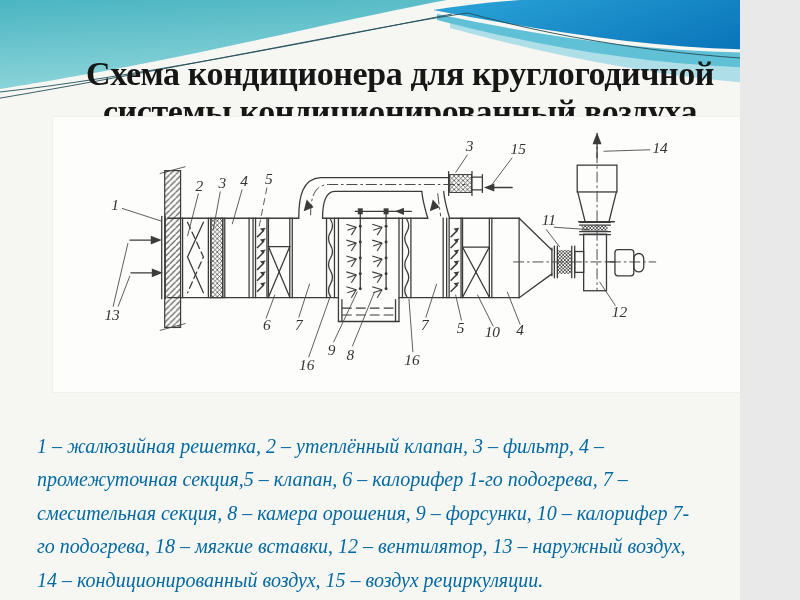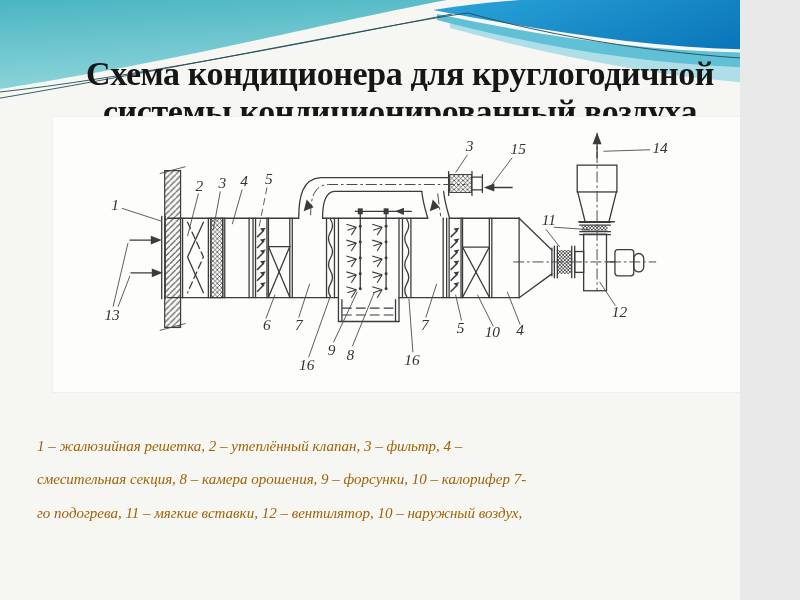--- a/index.html
+++ b/index.html
@@ -12,22 +12,22 @@
   .panel{position:absolute;left:52px;top:116px;width:693px;height:277px;
          background:#fdfdfc;border:1px solid #efefec;box-sizing:border-box;z-index:2;}
   .panel svg{display:block;width:100%;height:100%;}
   .diagram-stroke{stroke:#3b3b3b;fill:none;stroke-width:1.3;stroke-linecap:round;}
   .thin{stroke:#4a4a4a;stroke-width:0.9;fill:none;}
   .dashed{stroke-dasharray:7 4;}
   .dashdot{stroke-dasharray:11 3 2.5 3;stroke-width:1;}
   .waterdash{stroke-dasharray:9 5;stroke-width:1.1;}
   .fillink{fill:#3b3b3b;stroke:none;}
   .dlabel{font:italic 15.5px "Liberation Serif","DejaVu Serif",serif;fill:#333;}
-  .caption{position:absolute;left:37px;top:430px;z-index:1;color:#a16207;
-           font-style:italic;font-size:15px;line-height:33.4px;white-space:nowrap;}
+  .caption{position:absolute;left:37px;top:430px;z-index:1;color:#0369a1;
+           font-style:italic;font-size:20px;line-height:33.4px;white-space:nowrap;}
 </style>
 </head>
 <body>
 
 <div class="slide">
 
   <svg class="header-wave" viewBox="0 0 800 122">
     <defs>
       <linearGradient id="gTeal" x1="0" y1="0" x2="0.25" y2="1">
         <stop offset="0" stop-color="#4ab5c2"></stop>
@@ -296,17 +296,19 @@
         <text class="dlabel" x="519" y="153">15</text>
         <text class="dlabel" x="550" y="225">11</text>
         <text class="dlabel" x="621" y="317">12</text>
         <text class="dlabel" x="662" y="152">14</text>
       </g>
     </svg>
   </div>
 
   <div class="caption">
     <div>1 – жалюзийная решетка, 2 – утеплённый клапан, 3 – фильтр, 4 –</div>
+    <div>промежуточная секция,5 – клапан, 6 – калорифер 1-го подогрева, 7 –</div>
     <div>смесительная секция, 8 – камера орошения, 9 – форсунки, 10 – калорифер 7-</div>
-    <div>го подогрева, 11 – мягкие вставки, 12 – вентилятор, 10 – наружный воздух,</div>
+    <div>го подогрева, 18 – мягкие вставки, 12 – вентилятор, 13 – наружный воздух,</div>
+    <div>14 – кондиционированный воздух, 15 – воздух рециркуляции.</div>
   </div>
 
 </div>
 
 </body></html>

